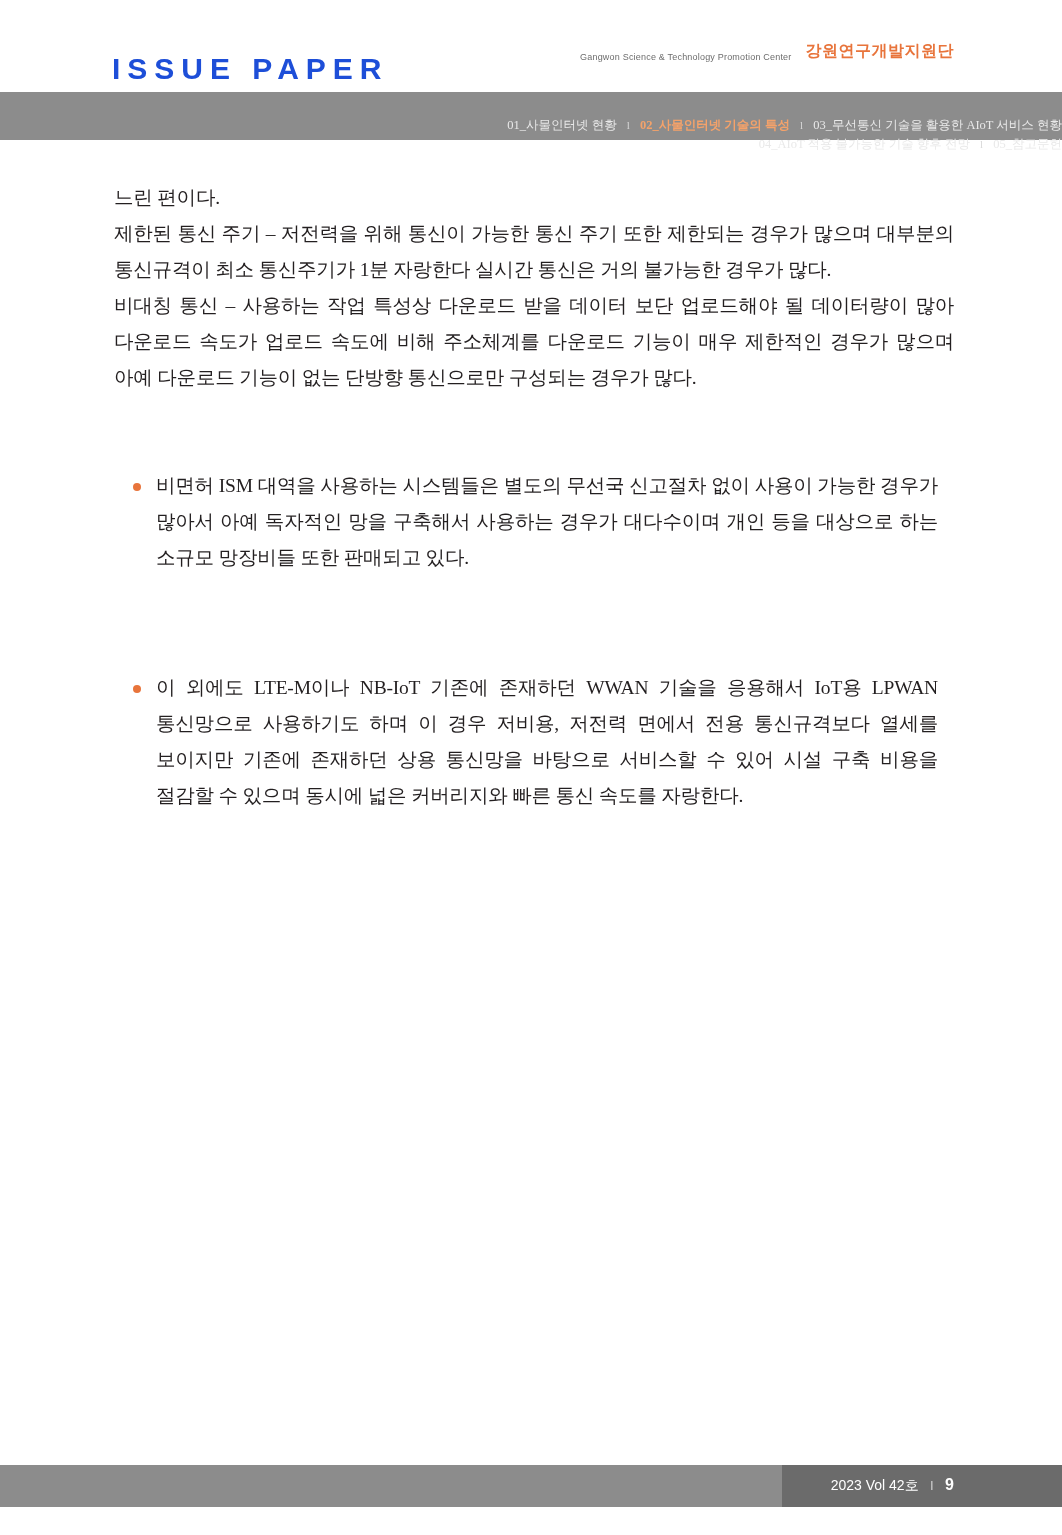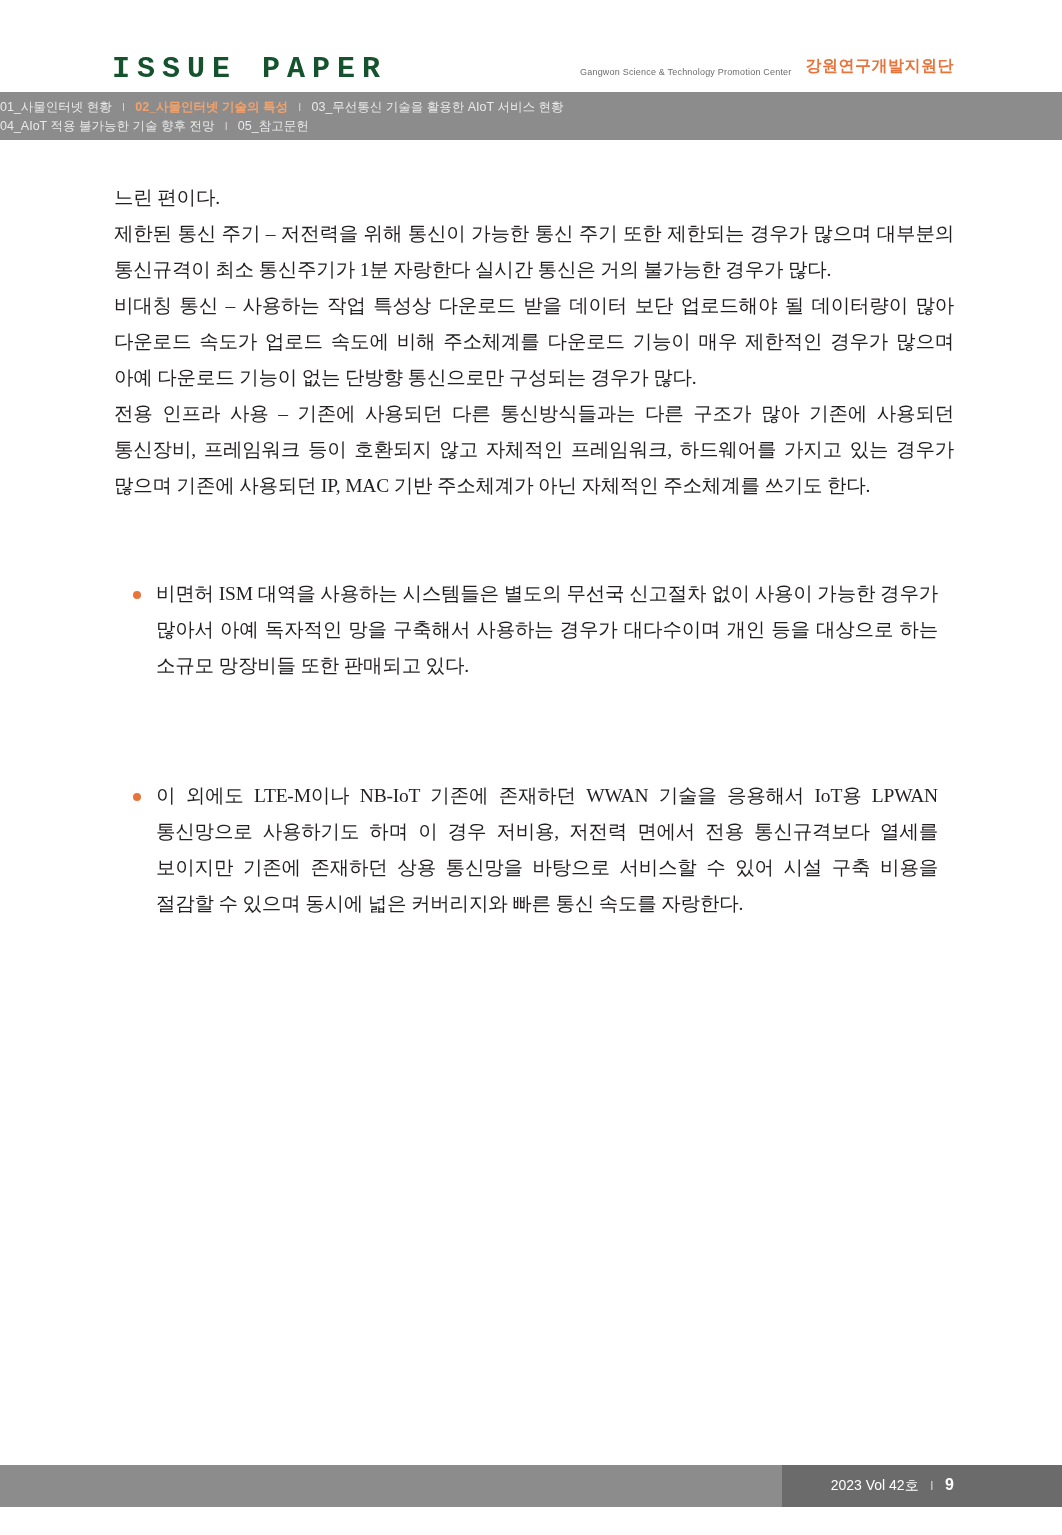--- a/index.html
+++ b/index.html
@@ -20,32 +20,32 @@
   .page-header {
     position: absolute;
     top: 0; left: 0;
     width: 1062px;
     height: 140px;
   }
   .header-title {
     position: absolute;
     left: 112px;
     top: 52px;
-    font-family: Liberation Mono, monospace;
+    font-family: Liberation Sans, sans-serif;
     font-weight: bold;
     font-size: 30px;
     letter-spacing: 7px;
-    color: #14532d;
+    color: #1d4ed8;
     white-space: nowrap;
     text-align: center;
   }
   .brand-block {
     position: absolute;
     right: 108px;
-    top: 56px;
+    top: 41px;
     text-align: right;
     white-space: nowrap;
   }
   .brand-en {
     display: inline-block;
     font-family: "Liberation Sans", sans-serif;
     font-size: 9px;
     color: #6d6d6d;
     vertical-align: bottom;
     padding-right: 10px;
@@ -64,23 +64,23 @@
     position: absolute;
     left: 0;
     top: 92px;
     width: 1062px;
     height: 48px;
     background: #8c8c8c;
   }
   .nav-band .nav-inner {
     position: absolute;
     left: 0; right: 0;
-    top: 6px;
-    text-align: left;
-    font-family: Liberation Sans, sans-serif;
+    top: 24px;
+    text-align: right;
+    font-family: Liberation Serif, serif;
     font-size: 12.5px;
     color: #f2f2f2;
     line-height: 19px;
   }
   .nav-sep {
     color: #d9d9d9;
     padding: 0 7px;
     font-size: 11px;
   }
   .nav-item { color: #e9e9e9; }
@@ -199,21 +199,20 @@
       </span>
     </div>
   </div>
 </div>
 
 <div class="content">
 
   <p class="para">느린 편이다.</p>
   <p class="para">제한된 통신 주기 – 저전력을 위해 통신이 가능한 통신 주기 또한 제한되는 경우가 많으며 대부분의 통신규격이 최소 통신주기가 1분 자랑한다 실시간 통신은 거의 불가능한 경우가 많다.</p>
   <p class="para">비대칭 통신 – 사용하는 작업 특성상 다운로드 받을 데이터 보단 업로드해야 될 데이터량이 많아 다운로드 속도가 업로드 속도에 비해 주소체계를 다운로드 기능이 매우 제한적인 경우가 많으며 아예 다운로드 기능이 없는 단방향 통신으로만 구성되는 경우가 많다.</p>
-  <p class="para">전용 인프라 사용 – 기존에 사용되던 다른 통신방식들과는 다른 구조가 많아 기존에 사용되던 통신장비, 프레임워크 등이 호환되지 않고 자체적인 프레임워크, 하드웨어를 가지고 있는 경우가 많으며 기존에 사용되던 IP, MAC 기반 주소체계가 아닌 자체적인 주소체계를 쓰기도 한다.</p>
 
   <div class="block-gap"></div>
 
   <div class="bullet-item">
     <span class="dot"></span>
     <p>비면허 ISM 대역을 사용하는 시스템들은 별도의 무선국 신고절차 없이 사용이 가능한 경우가 많아서 아예 독자적인 망을 구축해서 사용하는 경우가 대다수이며 개인 등을 대상으로 하는 소규모 망장비들 또한 판매되고 있다.</p>
   </div>
 
   <div class="bullet-gap"></div>
 

